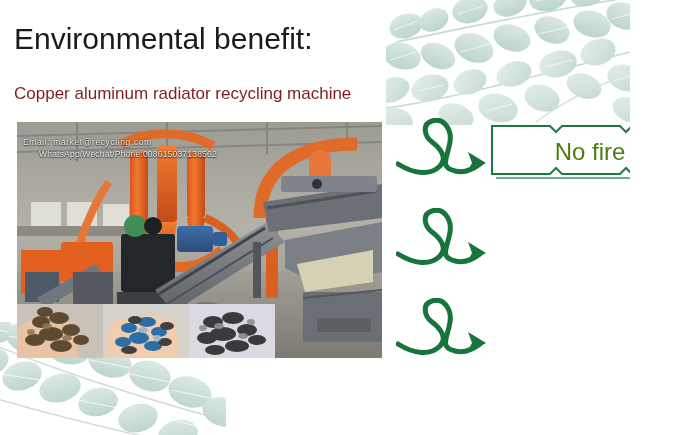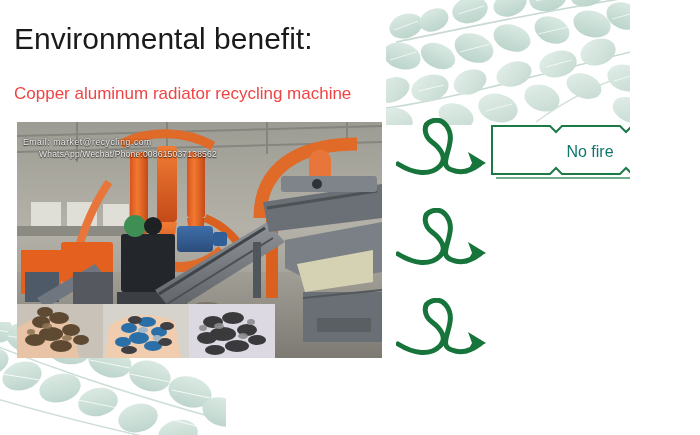--- a/index.html
+++ b/index.html
@@ -45,21 +45,21 @@
     font-size: 30px;
     color: #1a1a1a;
     letter-spacing: 0px;
     white-space: nowrap;
   }
   .subtitle {
     position: absolute;
     left: 14px;
     top: 84px;
     font-size: 17px;
-    color: #ef4444;
+    color: #7f1d1d;
     white-space: nowrap;
   }
 
   
   .photo {
     position: absolute;
     left: 17px;
     top: 122px;
     width: 365px;
     height: 236px;
@@ -94,22 +94,22 @@
     width: 206px;
     height: 58px;
   }
   .callout svg { position: absolute; inset: 0; }
   .callout-label {
     position: absolute;
     inset: 0;
     display: flex;
     align-items: center;
     justify-content: center;
-    font-size: 16px;
-    color: #0f766e;
+    font-size: 24px;
+    color: #4d7c0f;
     padding-right: 6px;
     padding-bottom: 2px;
     box-sizing: border-box;
   }
 </style>
 </head>
 <body>
 
 <div id="slide">
 

